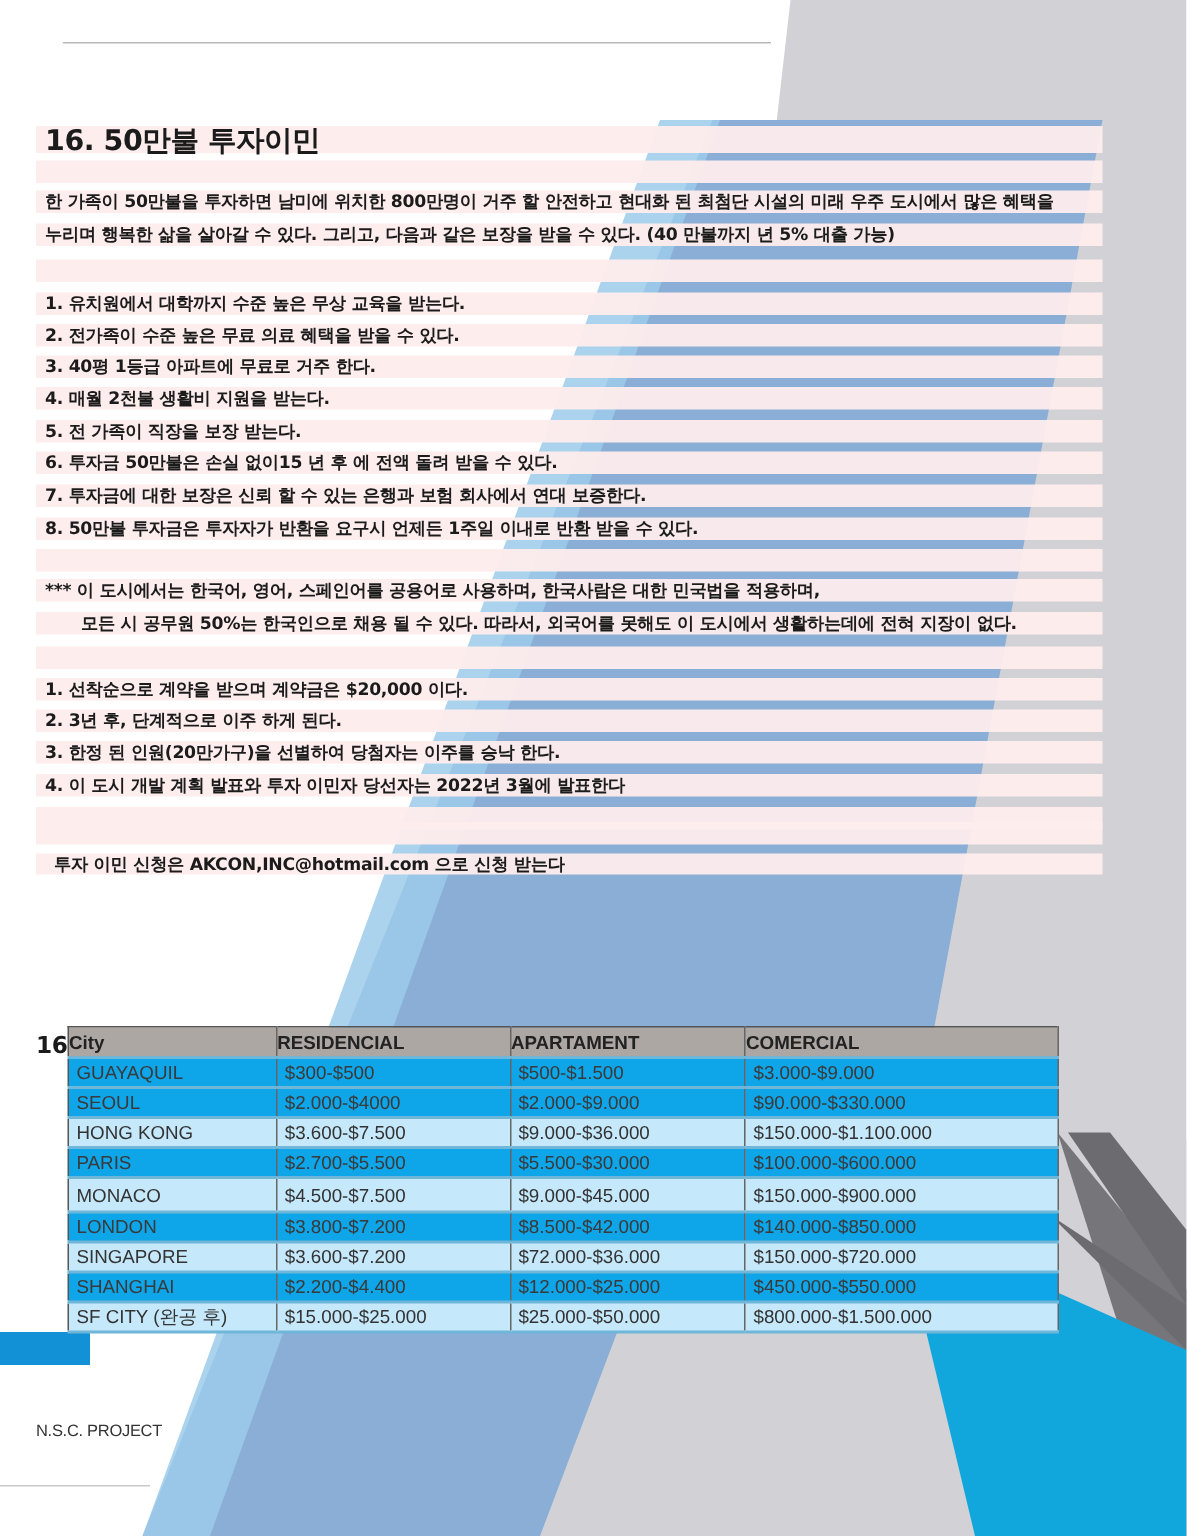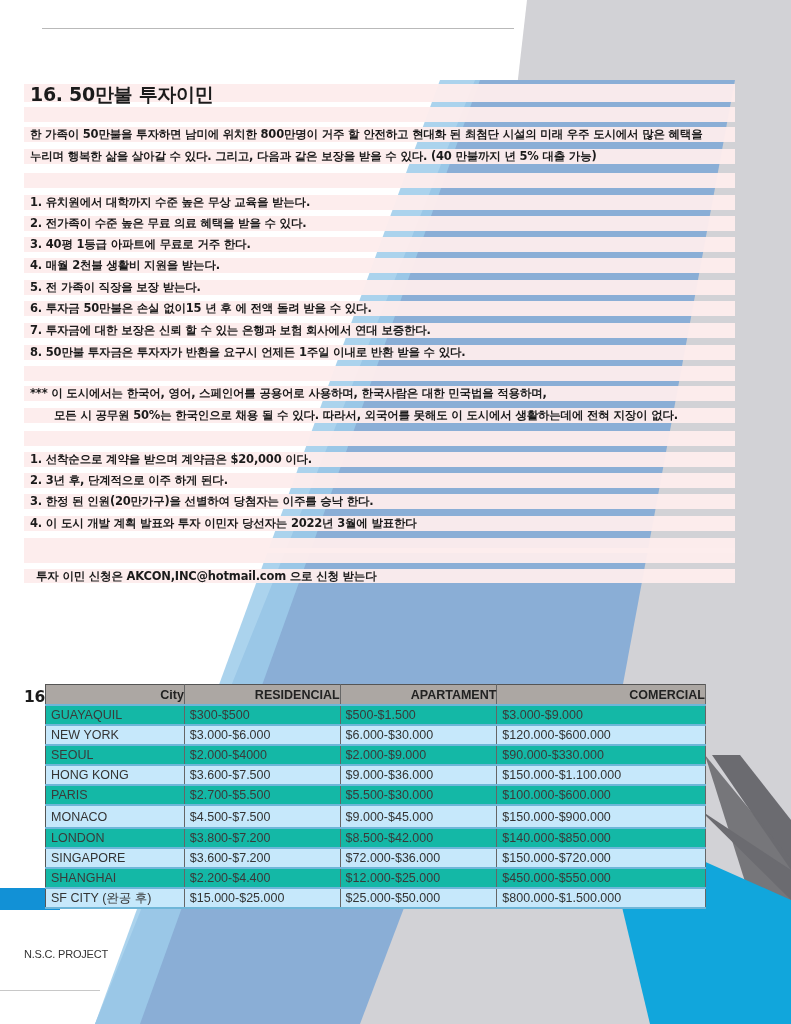--- a/index.html
+++ b/index.html
@@ -35,29 +35,29 @@
     .table-title sup { font-size: 9px; }
     table.prices {
       position: absolute; left: 45px; top: 684px; width: 661px;
       border-collapse: collapse;
       font-family: "Liberation Sans", sans-serif; font-size: 12.5px;
       border: 1px solid #555;
     }
     table.prices th {
       background: #aca7a3; color: #222; font-weight: bold; font-size: 12.5px;
       height: 19px; padding: 0; border-right: 1px solid #666; border-bottom: 2px solid #6fb6d8;
-      text-align: right;
+      text-align: left;
     }
     table.prices td {
       height: 18px; padding: 0 0 0 5px; color: #333;
       border-right: 1px solid #666; border-bottom: 2px solid #6fb6d8;
       white-space: nowrap;
     }
     table.prices tr.light td { background: #c6e8fb; }
-    table.prices tr.dark td { background: #14b8a6; color: #3a3a3a; }
+    table.prices tr.dark td { background: #0ea5e9; color: #3a3a3a; }
     table.prices tr.tall td { height: 21px; margin-top: 16px; }
     table.prices col.c1 { width: 139px; }
     table.prices col.c2 { width: 156px; }
     table.prices col.c3 { width: 157px; }
     table.prices col.c4 { width: 209px; }
     .footer-rule {
       position: absolute; left: 0; top: 990px; width: 100px; height: 1px; background: #c8c8c8;
     }
     .footer {
       position: absolute; left: 24px; top: 948px; font-family: "Liberation Sans", sans-serif;
@@ -162,26 +162,20 @@
       <th>COMERCIAL</th>
     </tr>
   </thead>
   <tbody>
     <tr class="dark">
       <td>GUAYAQUIL</td>
       <td>$300-$500</td>
       <td>$500-$1.500</td>
       <td>$3.000-$9.000</td>
     </tr>
-    <tr class="light">
-      <td>NEW YORK</td>
-      <td>$3.000-$6.000</td>
-      <td>$6.000-$30.000</td>
-      <td>$120.000-$600.000</td>
-    </tr>
     <tr class="dark">
       <td>SEOUL</td>
       <td>$2.000-$4000</td>
       <td>$2.000-$9.000</td>
       <td>$90.000-$330.000</td>
     </tr>
     <tr class="light">
       <td>HONG KONG</td>
       <td>$3.600-$7.500</td>
       <td>$9.000-$36.000</td>

